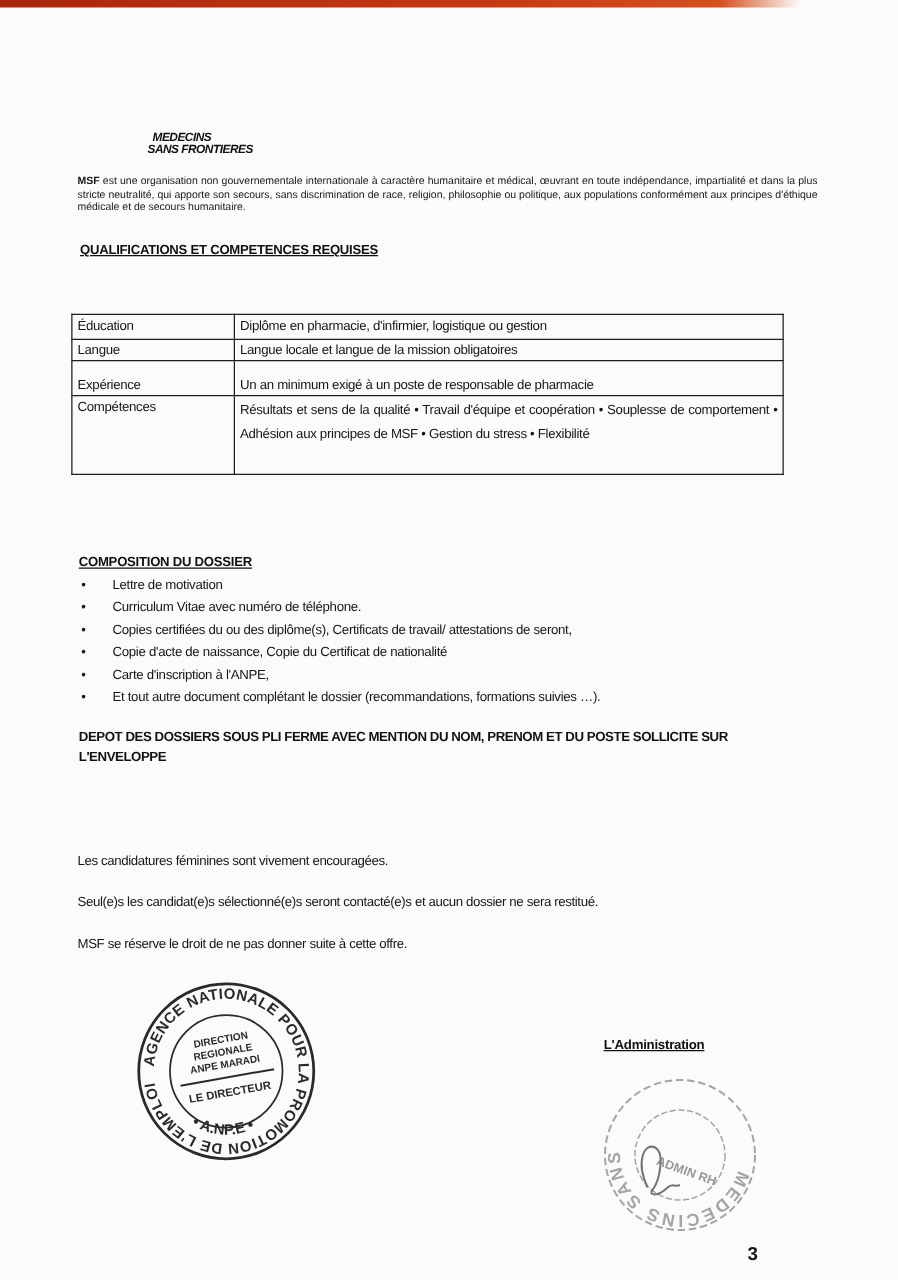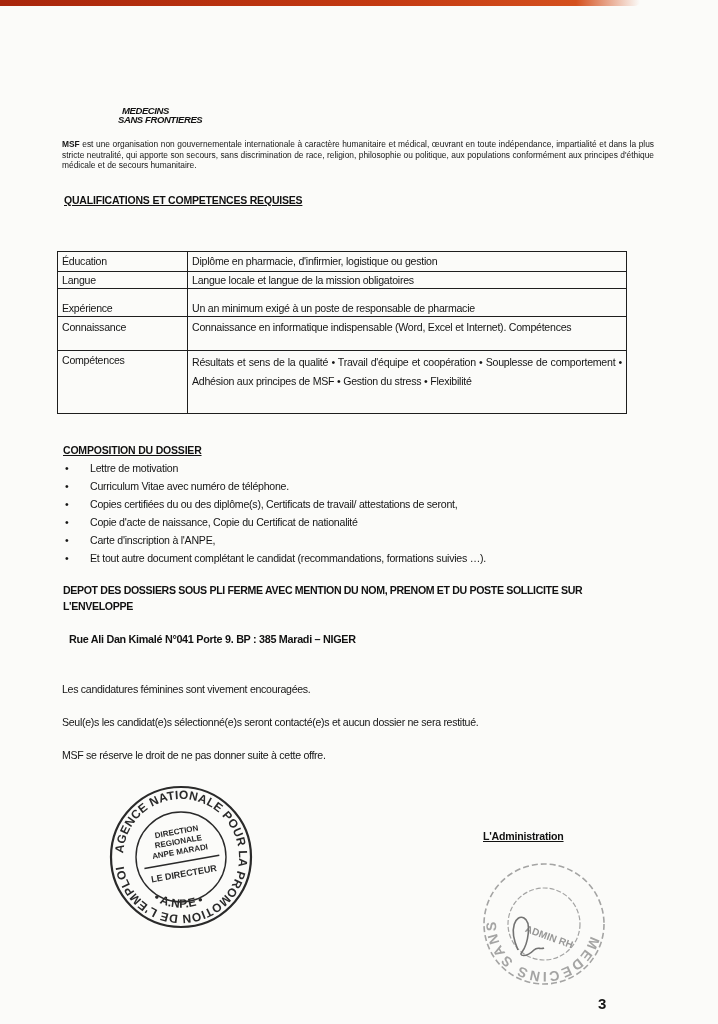--- a/index.html
+++ b/index.html
@@ -153,46 +153,41 @@
       <td class="v"> Diplôme en pharmacie, d'infirmier, logistique ou gestion</td>
     </tr>
     <tr class="r-lang">
       <td class="k">Langue</td>
       <td class="v">Langue locale et langue de la mission obligatoires</td>
     </tr>
     <tr class="r-exp">
       <td class="k">Expérience</td>
       <td class="v">Un an minimum exigé à un poste de responsable de pharmacie</td>
     </tr>
-    <tr class="r-conn">
-      <td class="k">Connaissance</td>
-      <td class="v">Connaissance en informatique indispensable (Word, Excel et Internet). Compétences</td>
-    </tr>
     <tr class="r-comp">
       <td class="k">Compétences</td>
       <td class="v"> Résultats et sens de la qualité • Travail d'équipe et coopération • Souplesse de comportement • Adhésion aux principes de MSF • Gestion du stress • Flexibilité</td>
     </tr>
   </tbody>
     </table>
 
   <div class="section-title" id="dossier-title">COMPOSITION DU DOSSIER</div>
 
   <ul class="dossier-list">
     <li><span class="bullet">•</span><span>Lettre de motivation</span></li>
     <li><span class="bullet">•</span><span>Curriculum Vitae avec numéro de téléphone.</span></li>
     <li><span class="bullet">•</span><span>Copies certifiées du ou des diplôme(s), Certificats de travail/ attestations de seront,</span></li>
     <li><span class="bullet">•</span><span>Copie d'acte de naissance, Copie du Certificat de nationalité</span></li>
     <li><span class="bullet">•</span><span>Carte d'inscription à l'ANPE,</span></li>
-    <li><span class="bullet">•</span><span>Et tout autre document complétant le candidat (recommandations, formations suivies …).</span></li>
+    <li><span class="bullet">•</span><span>Et tout autre document complétant le dossier (recommandations, formations suivies …).</span></li>
   </ul>
 
   <div class="depot">DEPOT DES DOSSIERS SOUS PLI FERME AVEC MENTION DU NOM, PRENOM ET DU POSTE SOLLICITE SUR L'ENVELOPPE</div>
 
   <div class="deadline">
-    <div>Rue Ali Dan Kimalé N°041 Porte 9. BP : 385 Maradi – NIGER</div>
   </div>
 
   <div class="para" id="p2">Seul(e)s les candidat(e)s sélectionné(e)s seront contacté(e)s et aucun dossier ne sera restitué.</div>
   <div class="para" id="p1">Les candidatures féminines sont vivement encouragées.</div>
   <div class="para" id="p3">MSF se réserve le droit de ne pas donner suite à cette offre.</div>
 
   <svg class="stamp-anpe" viewBox="0 0 160 150">
     <defs>
       <path id="anpeRing" d="M 80,75 m -58,0 a 58,58 0 1,1 116,0 a 58,58 0 1,1 -116,0"></path>
       <path id="anpeBottom" d="M 30,88 A 52,52 0 0,0 130,88"></path>

